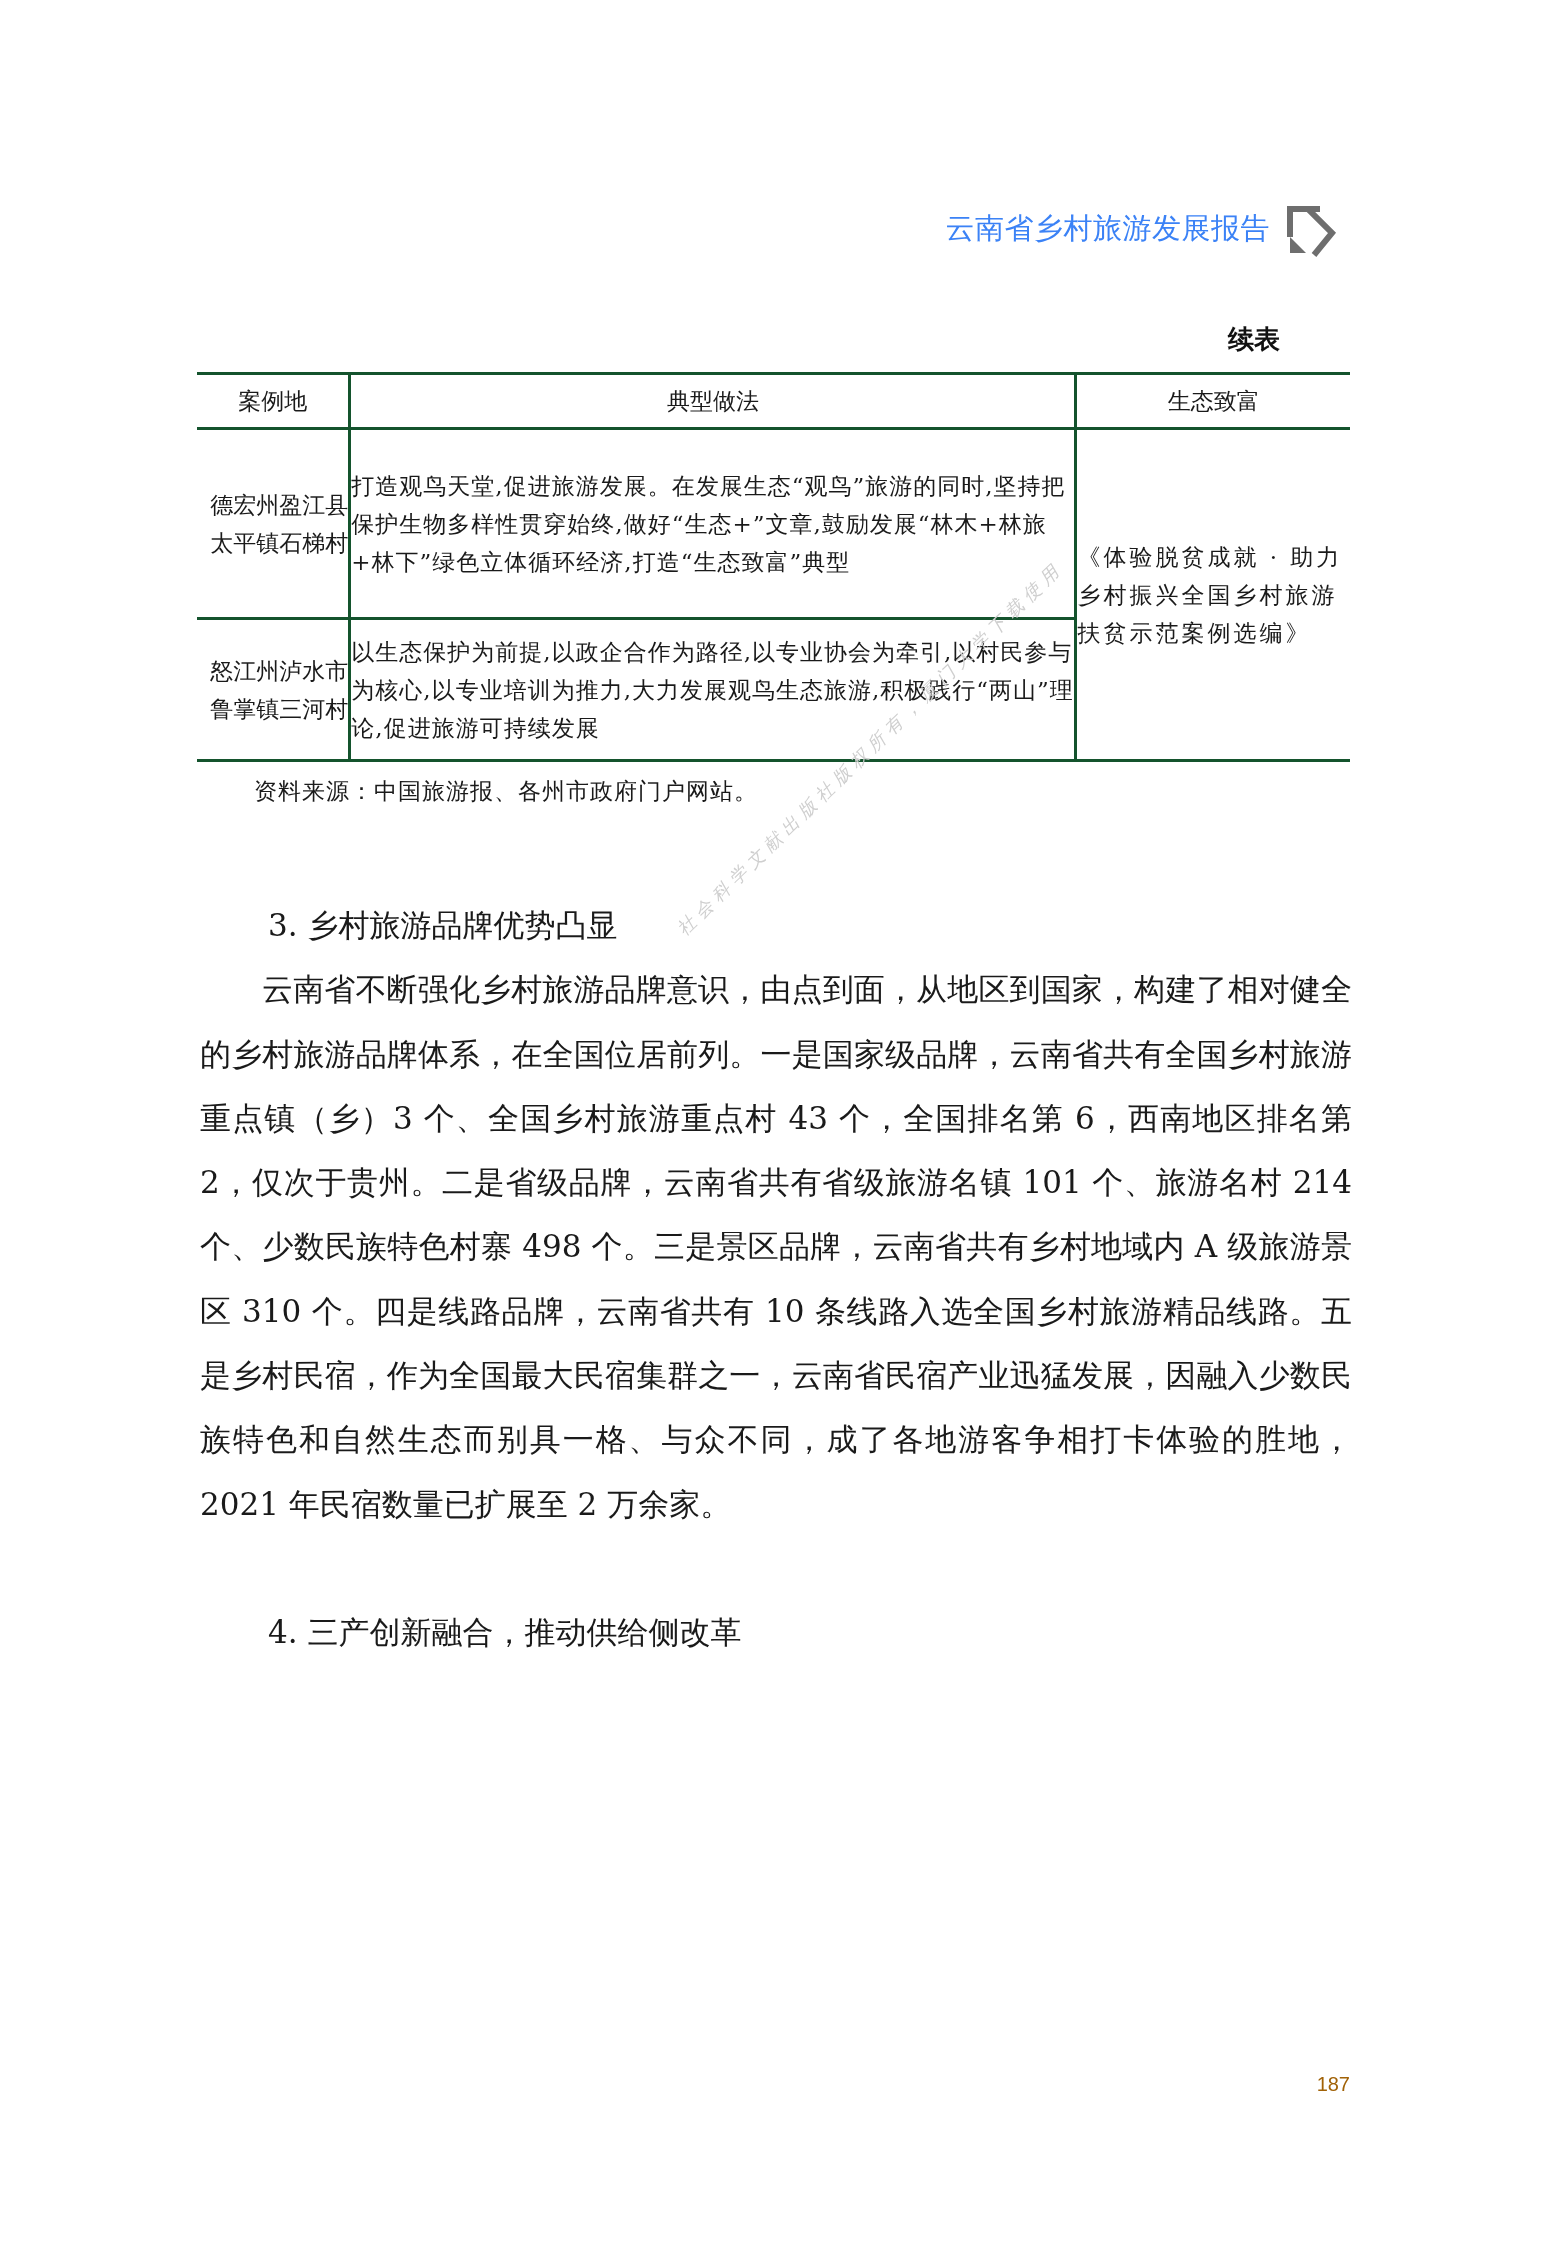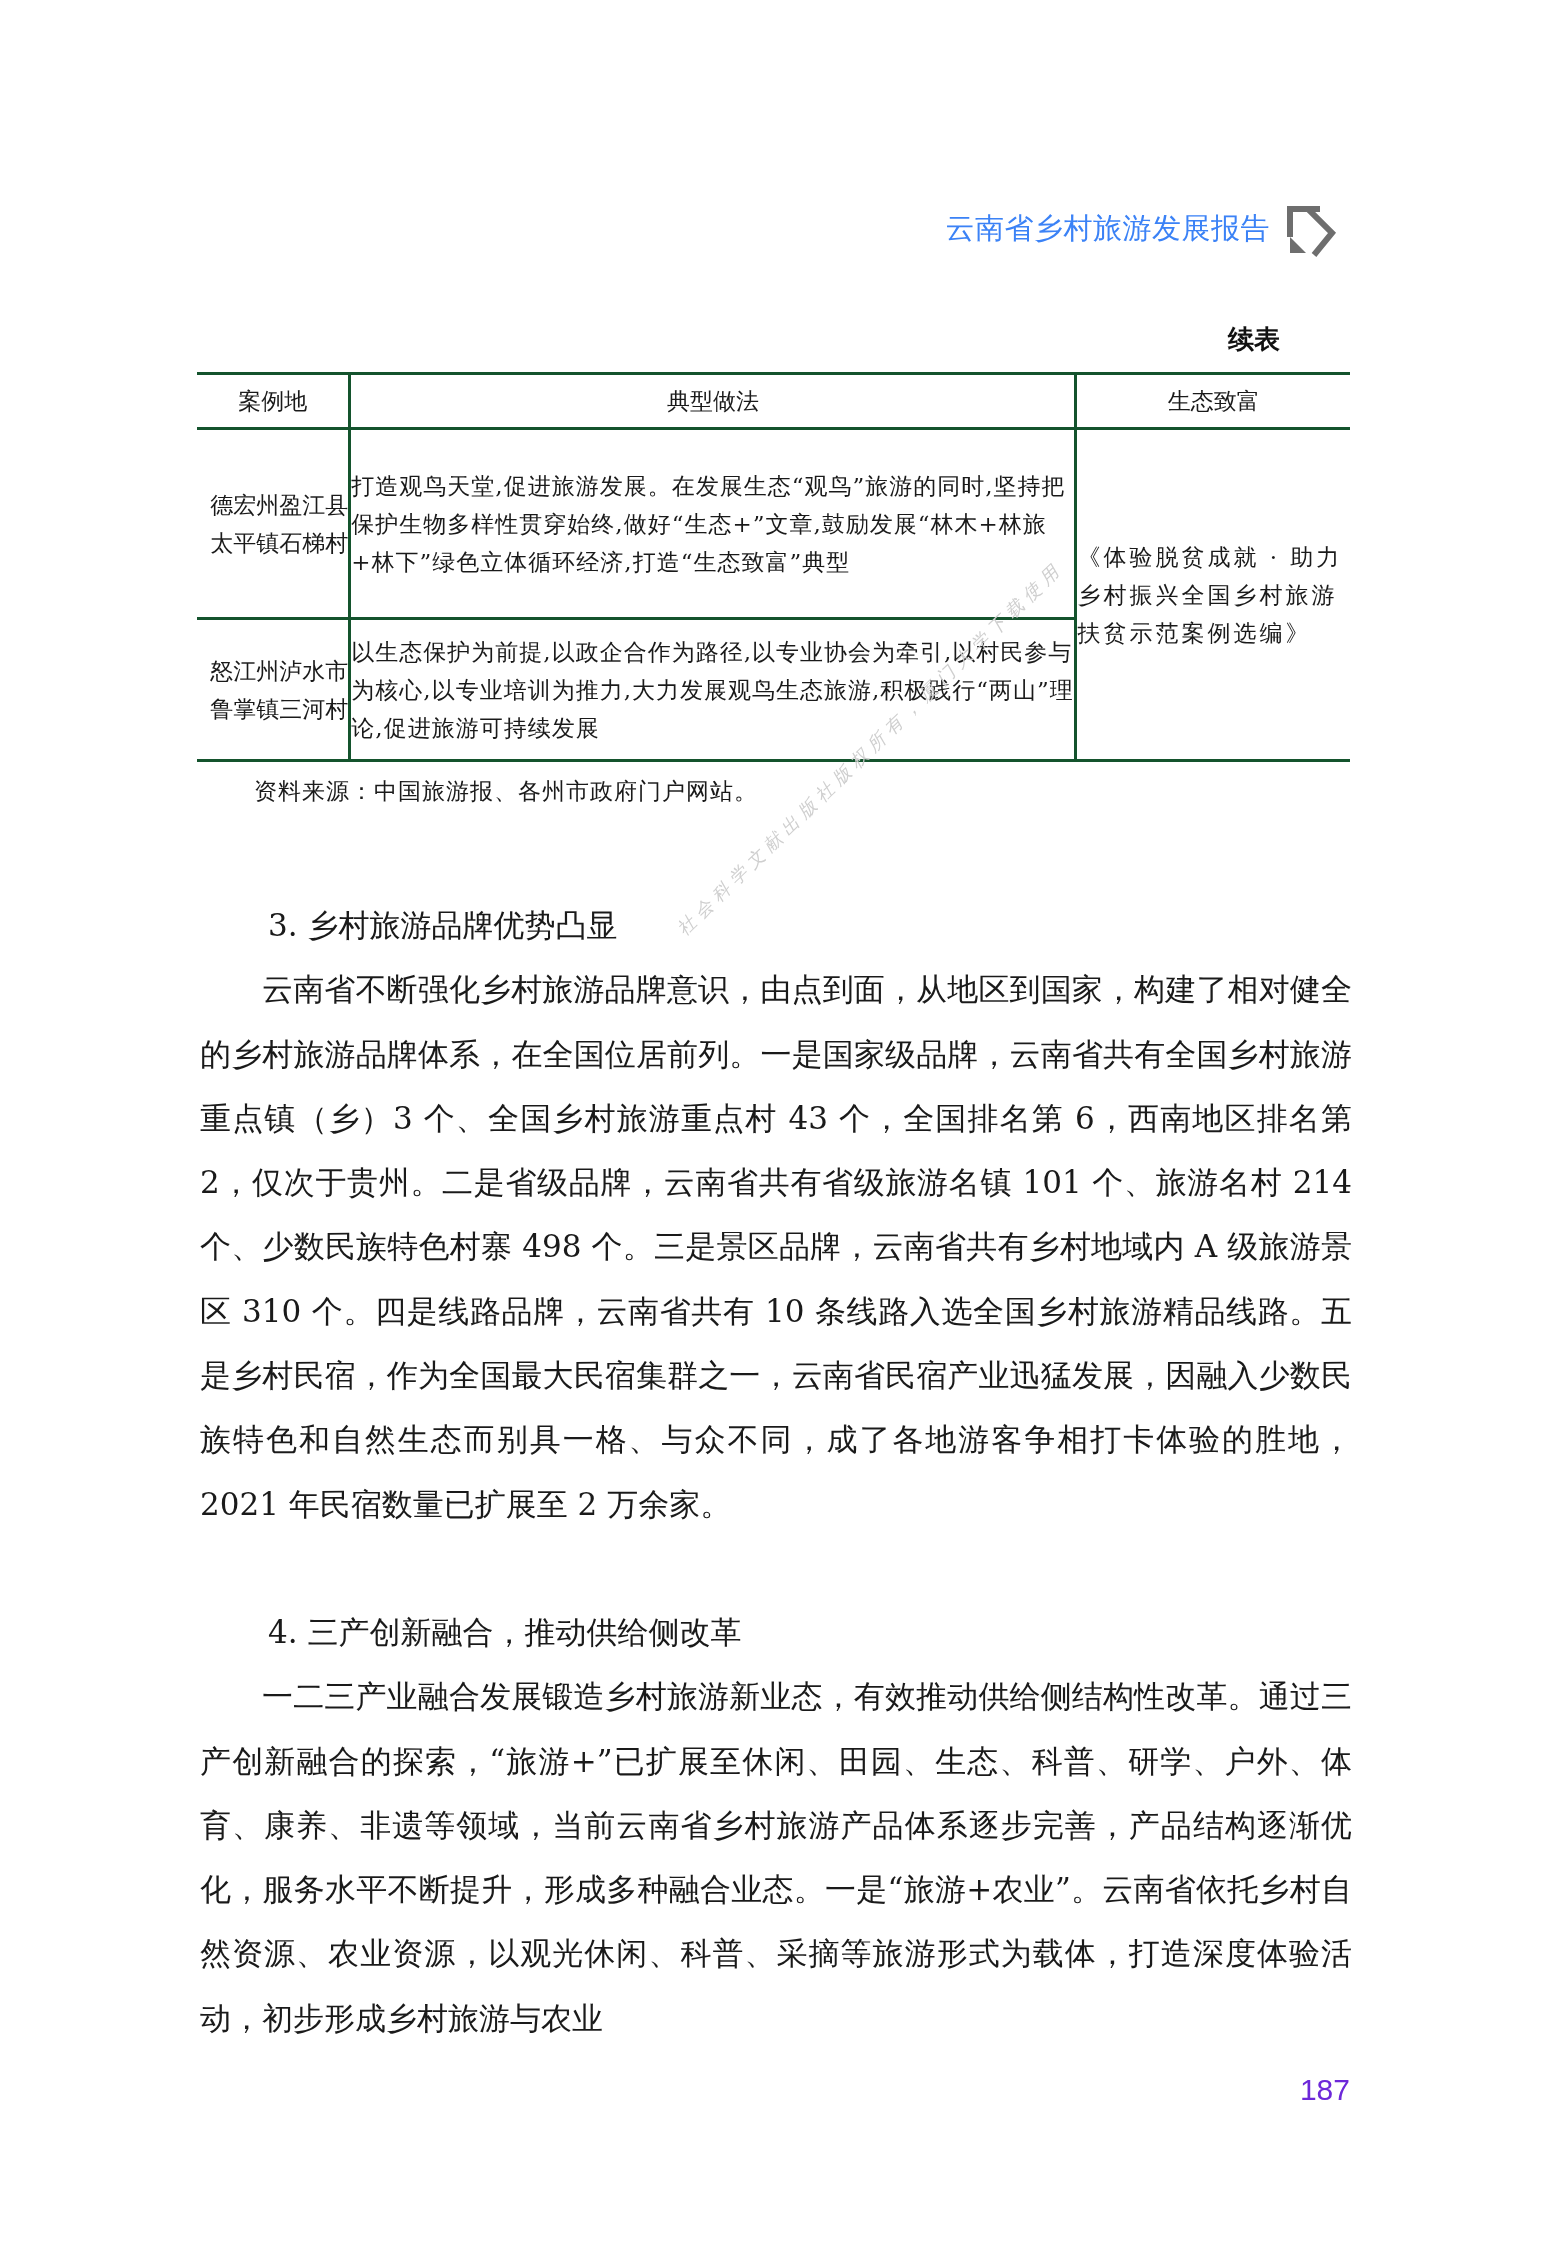--- a/index.html
+++ b/index.html
@@ -19,21 +19,21 @@
   .col1 { width:141px; text-align:center; }
   .col2 { width:674px; }
   .col3 { width:254px; }
   td.place { text-align:right; padding:0 4px;margin-top:20px; }
   td.practice { padding:12px 14px 12px 12px; letter-spacing:1px; }
   td.collection { padding:0 12px; letter-spacing:3px; }
   .source { position:absolute; top:776px; left:254px; font-size:23px; letter-spacing:1px; }
   .body-text { position:absolute; left:200px; width:1152px; font-size:31px; line-height:64.3px; text-align:justify; }
   .body-text p { margin:0; text-indent:62px; }
   .body-text h3 { margin:0; font-weight:normal; font-size:31px; padding-left:68px; }
-  .page-num { position:absolute; top:2073px; right:205px; font-family:"Liberation Sans",sans-serif; font-size:30px; color:#6d28d9;text-align:center; }
+  .page-num { position:absolute; top:2073px; right:205px; font-family:"Liberation Sans",sans-serif; font-size:20px; color:#a16207;text-align:center; }
   .watermark { position:absolute; left:680px; top:920px; font-size:18px; color:#cfcfcf; transform:rotate(-44deg);
       transform-origin:left center; white-space:nowrap; letter-spacing:6px; font-style:italic; }
 </style>
 </head>
 <body>
 
 <div class="running-head">
   <span class="title">云南省乡村旅游发展报告</span>
   <svg width="58" height="54" viewBox="0 0 58 54">
     <polyline points="4,34 4,6 34,6 22,6 46,30 28,52" fill="none" stroke="#6e6e6e" stroke-width="6" stroke-linejoin="miter"></polyline>
@@ -70,18 +70,17 @@
 
 <div class="source">资料来源：中国旅游报、各州市政府门户网站。</div>
 
 <div class="body-text" style="top:893px;">
   <h3>3. 乡村旅游品牌优势凸显</h3>
   <p>云南省不断强化乡村旅游品牌意识，由点到面，从地区到国家，构建了相对健全的乡村旅游品牌体系，在全国位居前列。一是国家级品牌，云南省共有全国乡村旅游重点镇（乡）3 个、全国乡村旅游重点村 43 个，全国排名第 6，西南地区排名第 2，仅次于贵州。二是省级品牌，云南省共有省级旅游名镇 101 个、旅游名村 214 个、少数民族特色村寨 498 个。三是景区品牌，云南省共有乡村地域内 A 级旅游景区 310 个。四是线路品牌，云南省共有 10 条线路入选全国乡村旅游精品线路。五是乡村民宿，作为全国最大民宿集群之一，云南省民宿产业迅猛发展，因融入少数民族特色和自然生态而别具一格、与众不同，成了各地游客争相打卡体验的胜地，2021 年民宿数量已扩展至 2 万余家。</p>
 </div>
 
 <div class="body-text" style="top:1600px;">
   <h3>4. 三产创新融合，推动供给侧改革</h3>
-  <p>一二三产业融合发展锻造乡村旅游新业态，有效推动供给侧结构性改革。通过三产创新融合的探索，“旅游+”已扩展至休闲、田园、生态、科普、研学、户外、体育、康养、非遗等领域，当前云南省乡村旅游产品体系逐步完善，产品结构逐渐优化，服务水平不断提升，形成多种融合业态。一是“旅游+农业”。云南省依托乡村自然资源、农业资源，以观光休闲、科普、采摘等旅游形式为载体，打造深度体验活动，初步形成乡村旅游与农业</p>
 </div>
 
 <div class="watermark">社会科学文献出版社版权所有，厦门大学下载使用</div>
 
 <div class="page-num">187</div>
 
 </body></html>

